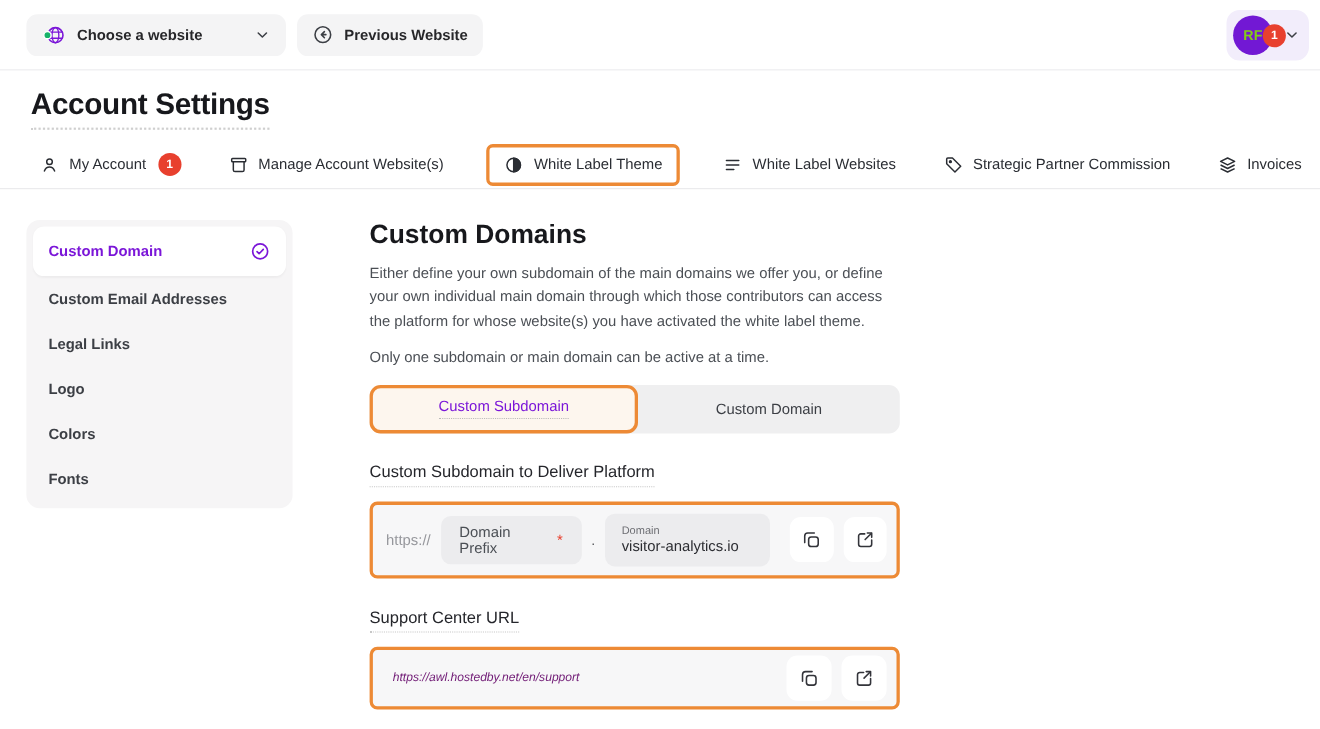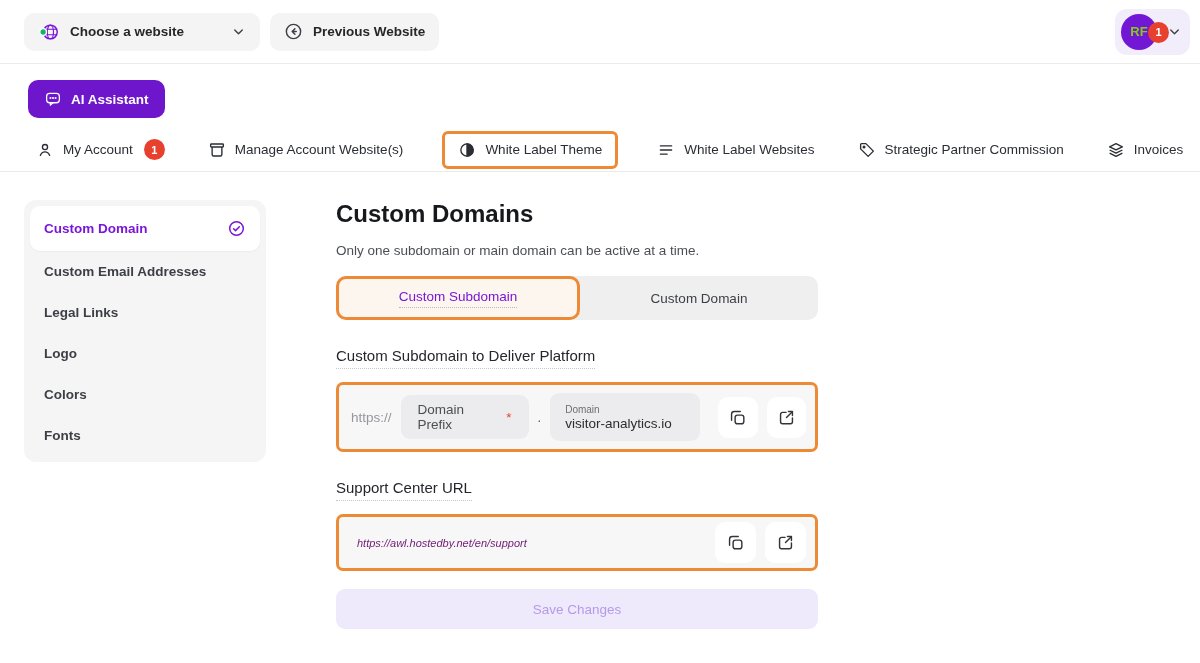--- a/index.html
+++ b/index.html
@@ -104,32 +104,21 @@
     </span>
     <span class="icon">
       <svg width="15" height="15" viewBox="0 0 24 24" fill="none" stroke="#3c3f45" stroke-width="2.2" stroke-linecap="round" stroke-linejoin="round">
           <path d="M6 9.5l6 6 6-6"></path>
         </svg>
     </span>
   </div>
 </div>
 
 <div class="header-row">
-  <button class="ai-btn">
-    <span class="icon">
-      <svg width="18" height="18" viewBox="0 0 24 24" fill="none" stroke="#fff" stroke-width="1.7" stroke-linecap="round" stroke-linejoin="round">
-        <rect x="3.5" y="4.5" width="17" height="12.5" rx="4"></rect>
-        <path d="M8.5 17v3.2L12 17"></path>
-        <circle cx="8.6" cy="10.7" r="0.55" fill="#fff"></circle>
-          <circle cx="12" cy="10.7" r="0.55" fill="#fff"></circle>
-          <circle cx="15.4" cy="10.7" r="0.55" fill="#fff"></circle>
-      </svg>
-    </span>
-    <span>AI Assistant</span>
-  </button>
+  <h1 class="page-title">Account Settings</h1>
 </div>
 
 <div class="tabs-row">
 
   <div class="tab">
     <span class="icon">
       <svg width="18" height="18" viewBox="0 0 24 24" fill="none" stroke="#2a2d33" stroke-width="1.8" stroke-linecap="round">
         <circle cx="12" cy="8" r="3.4"></circle>
           <path d="M5.8 19.2c1.3-3.3 3.9-4.7 6.2-4.7s4.9 1.4 6.2 4.7"></path>
       </svg>
@@ -223,20 +212,21 @@
     <div class="side-item">
       <span>Colors</span>
     </div>
     <div class="side-item">
       <span>Fonts</span>
     </div>
   </div>
 
   <div class="main">
     <h2 class="main-title">Custom Domains</h2>
+    <p class="desc">Either define your own subdomain of the main domains we offer you, or define your own individual main domain through which those contributors can access the platform for whose website(s) you have activated the white label theme.</p>
     <p class="note">Only one subdomain or main domain can be active at a time.</p>
 
     <div class="segmented">
       <div class="segment active">
         <span class="seg-label">Custom Subdomain</span>
       </div>
       <div class="segment">
         <span class="seg-label">Custom Domain</span>
       </div>
     </div>

